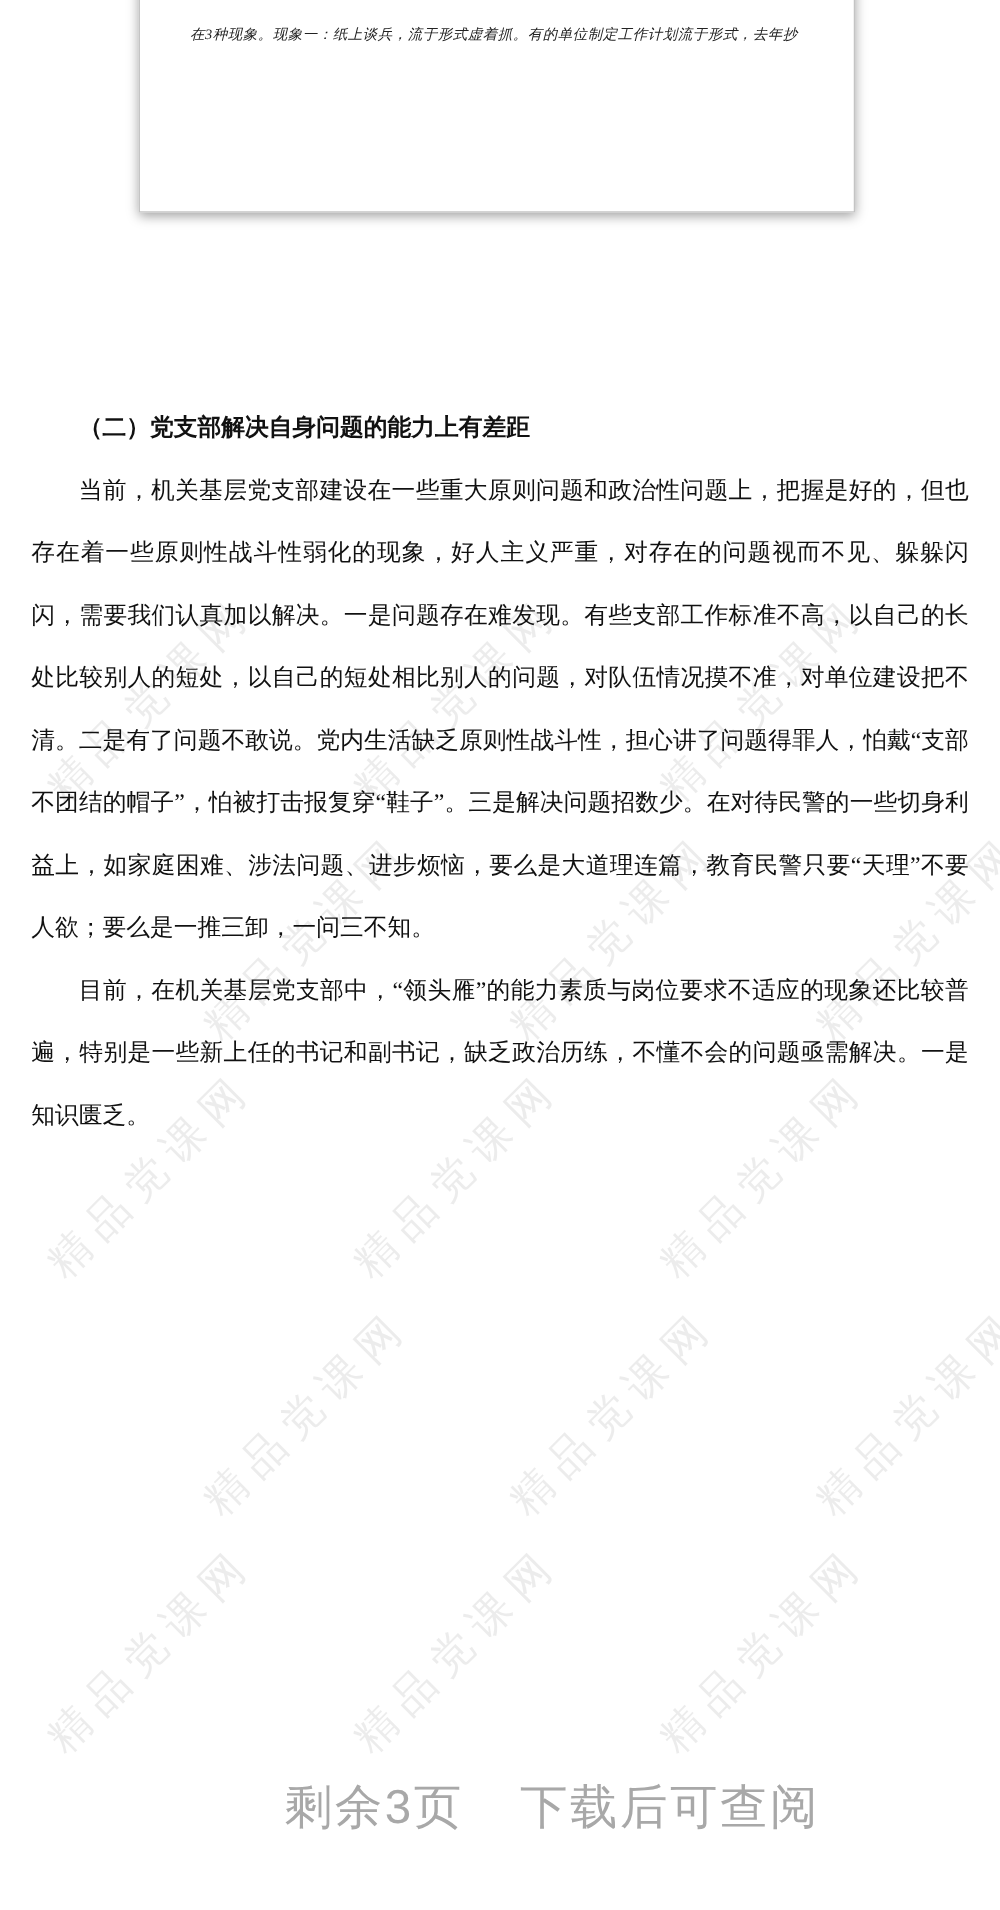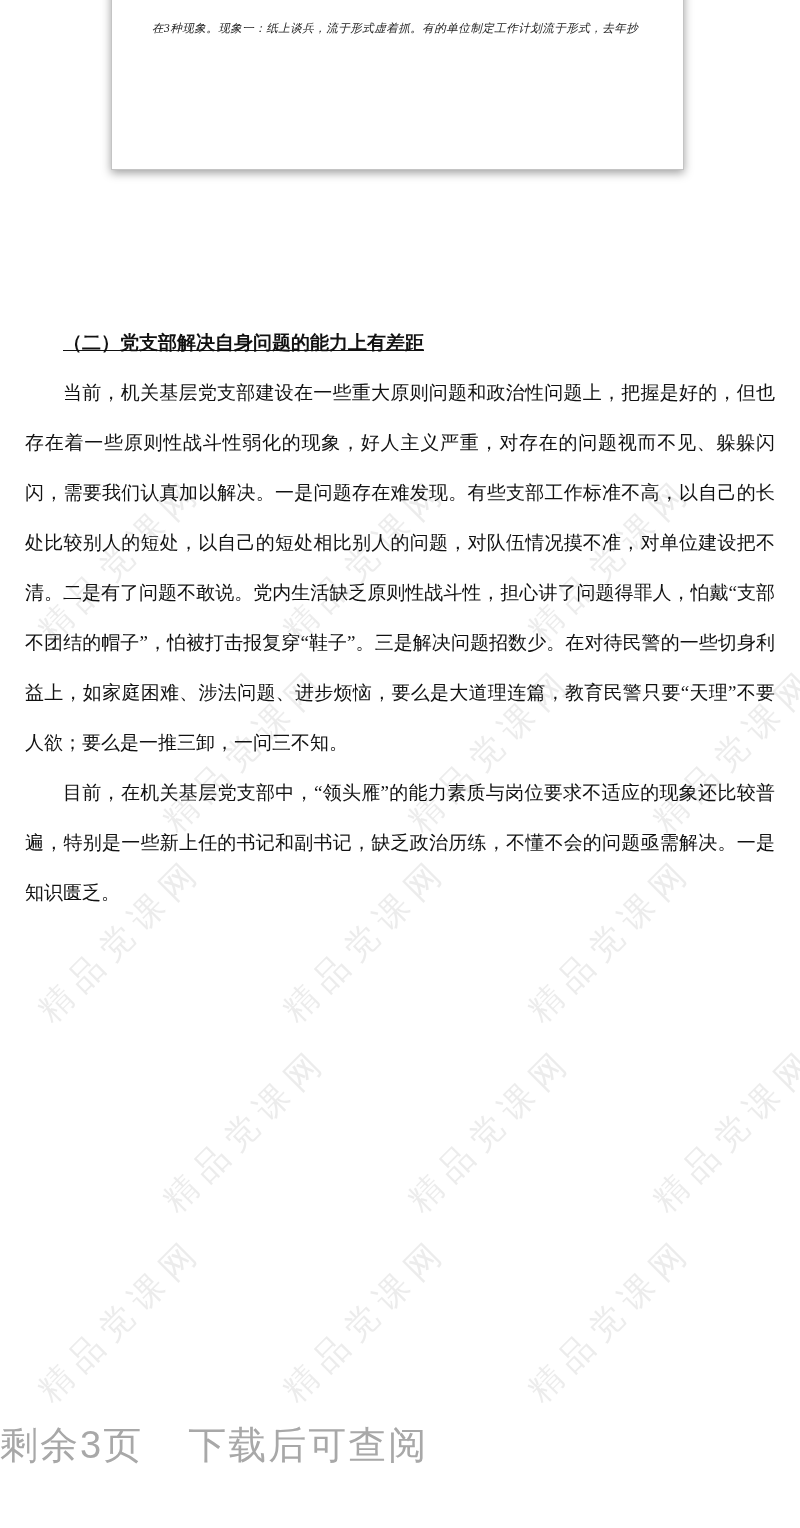--- a/index.html
+++ b/index.html
@@ -49,26 +49,26 @@
     left: 25px; top: 318px;
     width: 750px;
     font-size: 19px;
     line-height: 50px;
     text-align: justify;
     color: #111111;
     z-index: 1;
   }
   .doc-body p { margin: 0; }
   .doc-body p.indent { text-indent: 2em; }
-  .doc-body p.heading { font-weight: bold; text-decoration: underline; }
+  .doc-body p.heading { font-weight: bold; }
   .footer-banner {
     position: absolute;
     left: 0; top: 1420px;
     width: 656px;
-    text-align: left;
+    text-align: right;
     font-family: "Liberation Sans", sans-serif;
     font-size: 38px;
     letter-spacing: 2px;
     z-index: 1;
   }
   .footer-banner .hint { margin-left: 45px; }
 </style>
 </head>
 <body>
 

